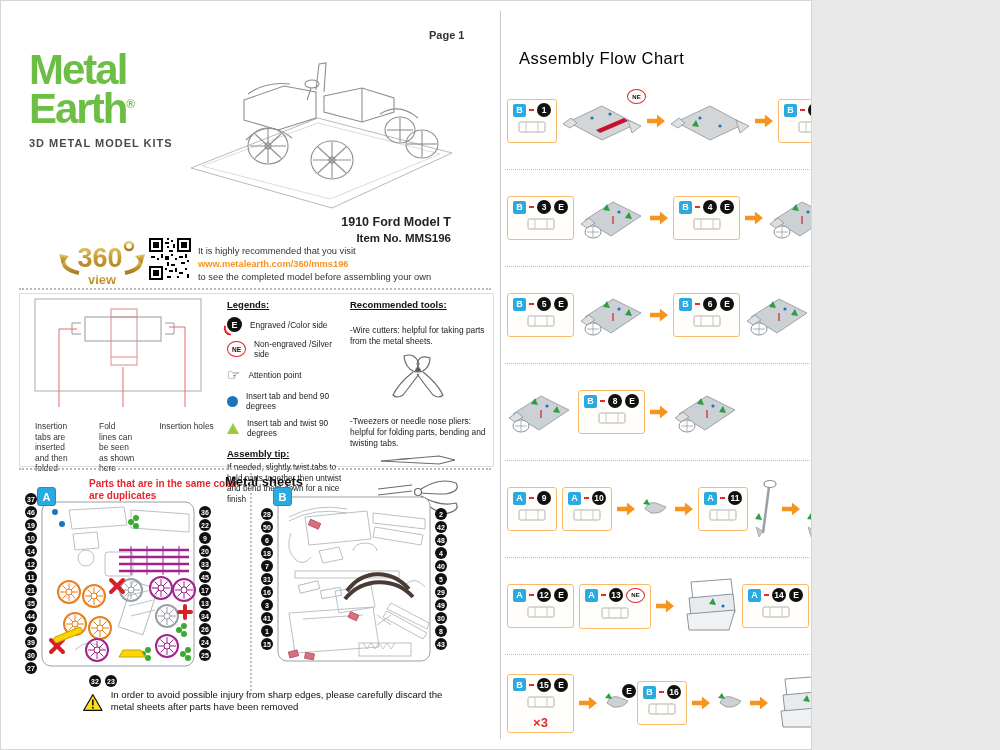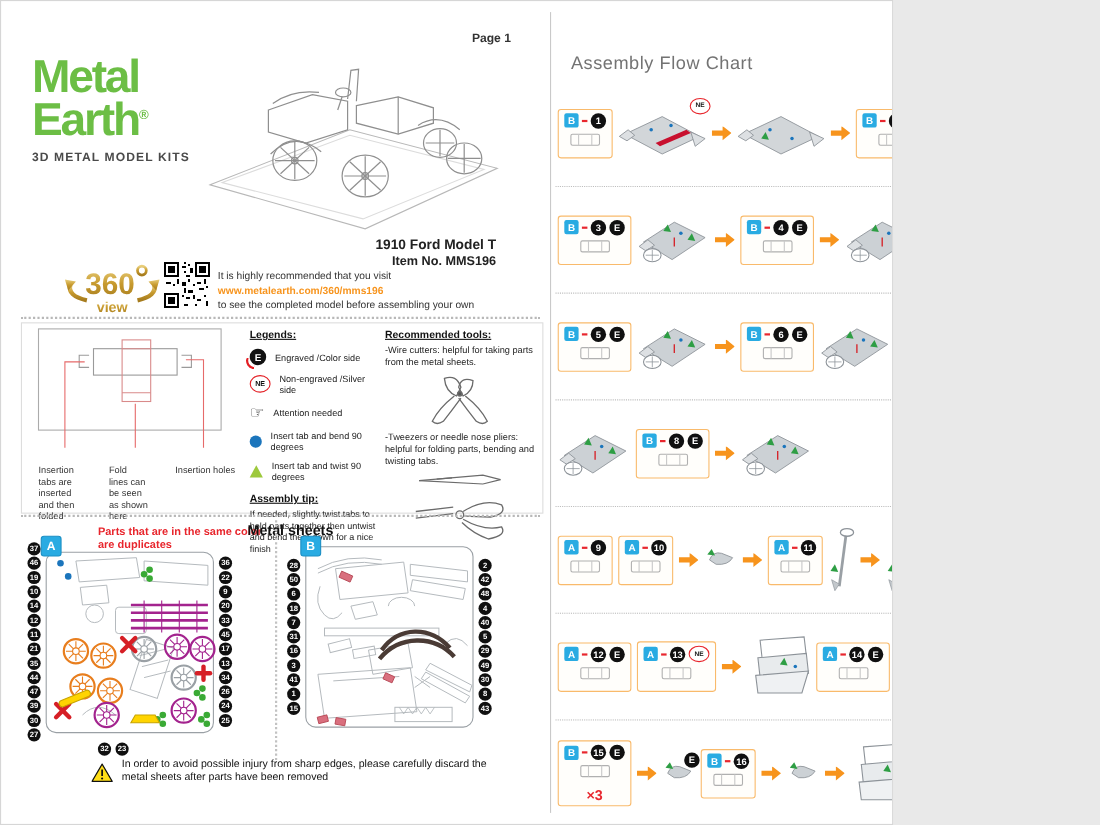--- a/index.html
+++ b/index.html
@@ -33,40 +33,40 @@
   .sym-E{width:15px;height:15px;border-radius:50%;background:#111;color:#fff;font-size:9px;font-weight:bold;position:relative;}
   .sym-E::after{content:'';position:absolute;left:-4px;bottom:-3px;width:7px;height:7px;
     border-left:2px solid #E31E24;border-bottom:2px solid #E31E24;border-radius:0 0 0 8px;transform:rotate(12deg);}
   .sym-NE{width:17px;height:14px;border-radius:50%;border:1.5px solid #E31E24;background:#fff;color:#111;font-size:6.5px;font-weight:bold;}
   .sym-hand{font-size:15px;color:#333;}
   .sym-blue-dot{width:11px;height:11px;border-radius:50%;background:#1B75BC;}
   .sym-green-triangle{width:0;height:0;border-left:6px solid transparent;border-right:6px solid transparent;border-bottom:11px solid #9DC93C;}
   .tip-title{margin-top:10px;}
   .tip-text{font-size:8.2px;line-height:1.3;margin-top:4px;color:#222;}
   .tools{position:absolute;left:349px;top:298px;width:140px;}
-  .tool-text{font-size:8.4px;line-height:1.3;margin-top:3px;color:#222;}
+  .tool-text{font-size:8.4px;line-height:1.3;margin-top:15px;color:#222;}
   .tool-art{display:block;margin:4px auto 2px;}
   .dup-note{position:absolute;left:88px;top:477px;width:155px;color:#E8262D;font-weight:bold;font-size:10px;line-height:1.2;}
   .sheets-title{position:absolute;left:224px;top:473px;font-size:13px;font-weight:bold;color:#111;}
   .sheet-block{position:absolute;top:492px;}
   .sheetA{left:24px;}
   .sheetB{left:260px;}
   .sheet-badge{position:absolute;top:-6px;left:12px;width:17px;height:17px;background:#29ABE2;border:1px solid #1C8FC4;
     border-radius:3px;color:#fff;font-weight:bold;font-size:11px;display:flex;align-items:center;justify-content:center;z-index:2;}
   .sheet-flex{display:flex;align-items:center;gap:2px;}
   .numcol{display:flex;flex-direction:column;gap:1px;}
   .numc{width:12px;height:12px;border-radius:50%;background:#101010;color:#fff;font-size:7px;font-weight:bold;
     display:flex;align-items:center;justify-content:center;}
   .numrow{display:flex;gap:4px;margin-left:64px;margin-top:1px;}
   .vdots{position:absolute;left:249px;top:472px;height:218px;border-left:2px dotted #c2c2c2;}
   .warning{position:absolute;left:82px;top:688px;display:flex;gap:8px;align-items:flex-start;width:370px;}
   .warn-text{font-size:9.6px;font-weight:normal;line-height:1.3;color:#111;}
   
   .p2label{left:941px;top:28px;}
-  .flow-title{position:absolute;left:518px;top:48px;font-size:16.5px;color:#737373;letter-spacing:0.5px;}
+  .flow-title{position:absolute;left:518px;top:48px;font-size:16.5px;color:#000000;letter-spacing:0.5px;}
   #flow-rows{position:absolute;left:504px;top:72px;width:493px;}
   .flow-row{display:flex;align-items:center;gap:5px;min-height:92px;border-bottom:1px dotted #bdbdbd;padding:2px 2px;overflow:hidden;}
   .flow-row:last-child{border-bottom:none;}
   .pbox{border:1.5px solid #F9BA6B;border-radius:3px;padding:3px 5px;display:flex;flex-direction:column;
     align-items:center;gap:2px;background:#fffefb;flex:0 0 auto;}
   .pbox-head{display:flex;align-items:center;gap:3px;}
   .sheet-chip{width:13px;height:13px;background:#29ABE2;color:#fff;font-weight:bold;font-size:9px;
     display:flex;align-items:center;justify-content:center;border-radius:2px;}
   .pdash{width:5px;height:2px;background:#E8262D;}
   .numchip,.ebadge{width:14px;height:14px;background:#101010;border-radius:50%;color:#fff;font-size:8.5px;font-weight:bold;
@@ -250,21 +250,21 @@
           <div class="leg-row">
             <span class="sym sym-E">E</span>
             <span>Engraved /Color side</span>
           </div>
           <div class="leg-row">
             <span class="sym sym-NE">NE</span>
             <span>Non-engraved /Silver side</span>
           </div>
           <div class="leg-row">
             <span class="sym sym-hand">☞</span>
-            <span>Attention needed</span>
+            <span>Attention point</span>
           </div>
           <div class="leg-row">
             <span class="sym sym-blue-dot"></span>
             <span>Insert tab and bend 90 degrees</span>
           </div>
           <div class="leg-row">
             <span class="sym sym-green-triangle"></span>
             <span>Insert tab and twist 90 degrees</span>
           </div>
         </div>

